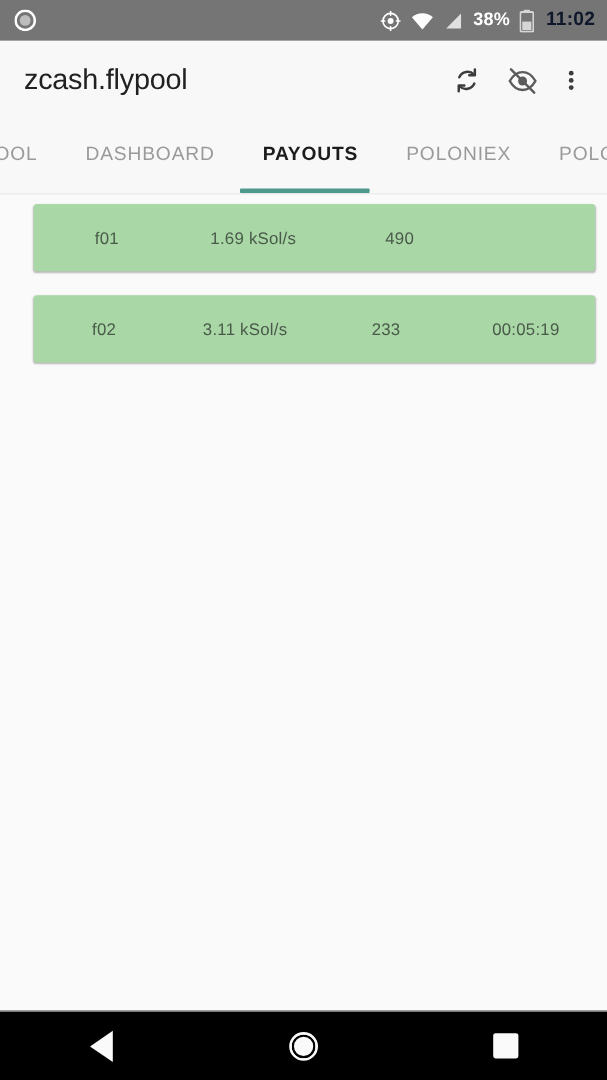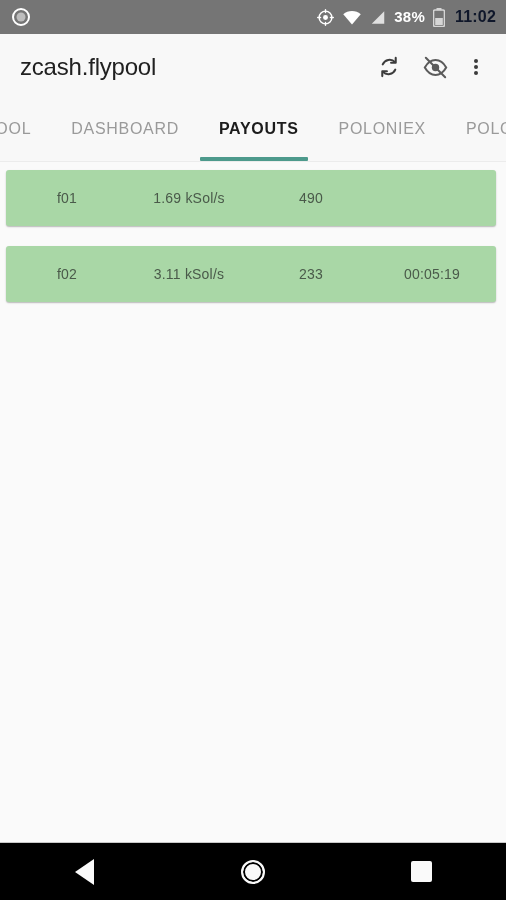--- a/index.html
+++ b/index.html
@@ -132,21 +132,21 @@
     width: 108px;
     height: 4px;
     background: #4d9a8c;
     border-radius: 1px;
   }
 
   
   .content {
     flex: 1 1 auto;
     background: #fafafa;
-    padding: 8px 10px 0 6px;
+    padding: 8px 10px 0 28px;
     overflow: hidden;
   }
   .worker-card {
     height: 56px;
     background: #a9d7a6;
     border-radius: 3px;
     margin-bottom: 20px;
     display: flex;
     align-items: center;
     box-shadow: 0 1px 2px rgba(0,0,0,0.18), 0 1px 1px rgba(0,0,0,0.10);

